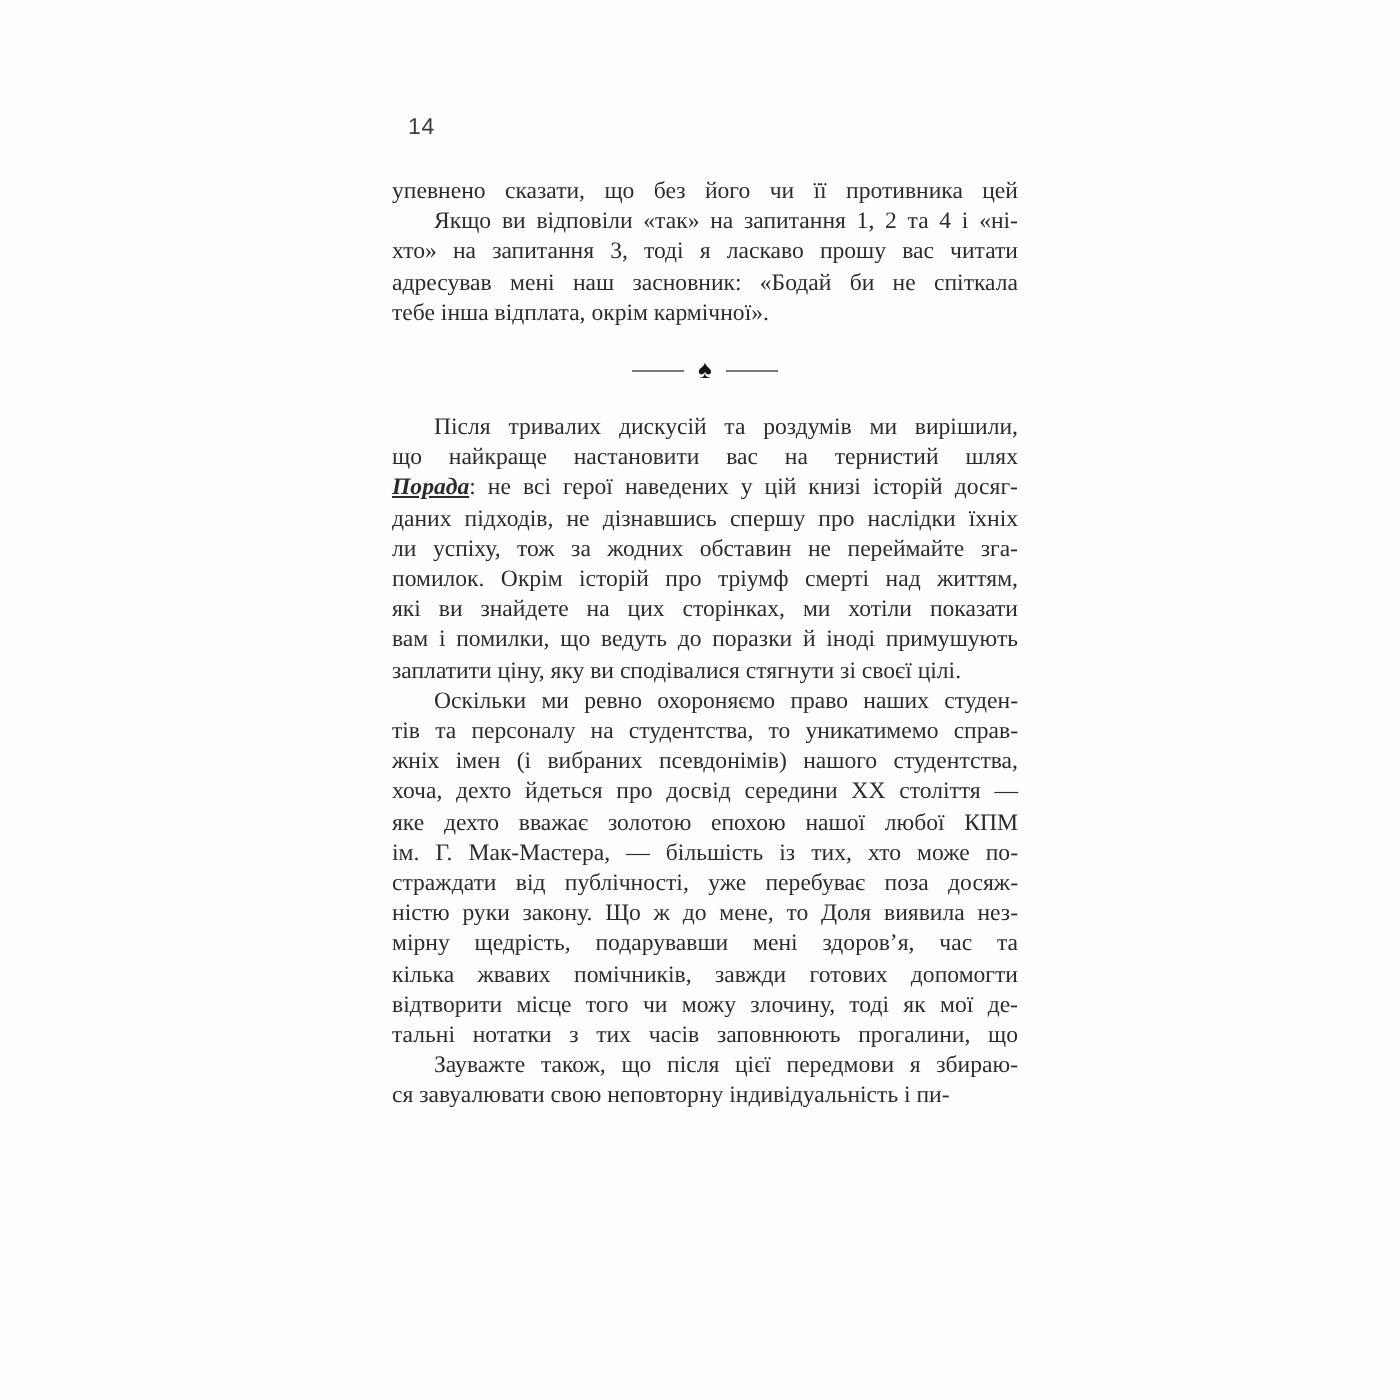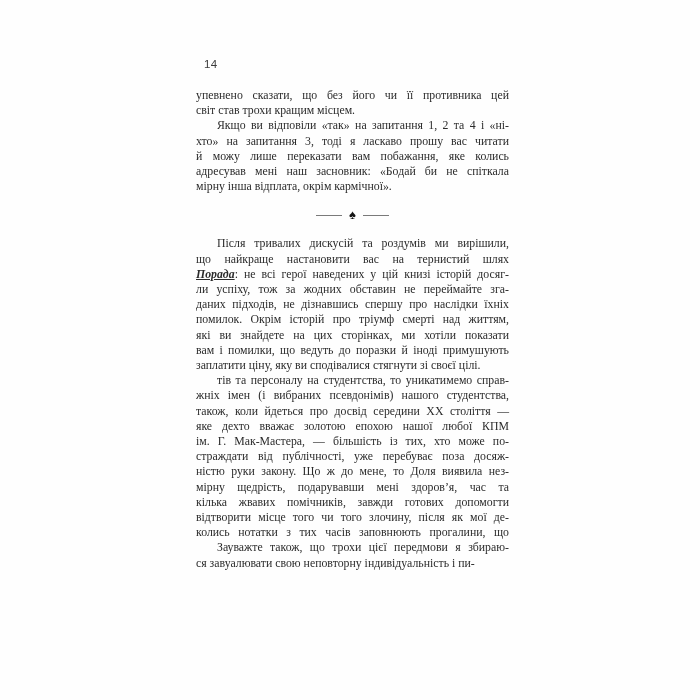--- a/index.html
+++ b/index.html
@@ -70,56 +70,55 @@
   }
 </style>
 </head>
 <body>
 
 <div class="page">
   <div class="folio">14</div>
   <div class="body-text">
       <div class="para">
         <div class="line">упевнено сказати, що без його чи її противника цей</div>
-        <div class="line last">світ став трохи кращим місцем.</div>
       </div>
       <div class="para indent">
         <div class="line">Якщо ви відповіли «так» на запитання 1, 2 та 4 і «ні-</div>
         <div class="line">хто» на запитання 3, тоді я ласкаво прошу вас читати</div>
-        <div class="line">й можу лише переказати вам побажання, яке колись</div>
         <div class="line">адресував мені наш засновник: «Бодай би не спіткала</div>
-        <div class="line last">мірну інша відплата, окрім кармічної».</div>
+        <div class="line last">тебе інша відплата, окрім кармічної».</div>
       </div>
       <div class="separator">
         <span class="sep-line"></span>
         <span class="spade">♠</span>
         <span class="sep-line"></span>
       </div>
       <div class="para indent">
         <div class="line">Після тривалих дискусій та роздумів ми вирішили,</div>
         <div class="line">що найкраще настановити вас на тернистий шлях</div>
         <div class="line"><span class="em">Порада</span>: не всі герої наведених у цій книзі історій досяг-</div>
+        <div class="line">даних підходів, не дізнавшись спершу про наслідки їхніх</div>
         <div class="line">ли успіху, тож за жодних обставин не переймайте зга-</div>
-        <div class="line">даних підходів, не дізнавшись спершу про наслідки їхніх</div>
         <div class="line">помилок. Окрім історій про тріумф смерті над життям,</div>
         <div class="line">які ви знайдете на цих сторінках, ми хотіли показати</div>
         <div class="line">вам і помилки, що ведуть до поразки й іноді примушують</div>
         <div class="line last">заплатити ціну, яку ви сподівалися стягнути зі своєї цілі.</div>
       </div>
       <div class="para indent">
+        <div class="line">Оскільки ми ревно охороняємо право наших студен-</div>
         <div class="line">тів та персоналу на студентства, то уникатимемо справ-</div>
         <div class="line">жніх імен (і вибраних псевдонімів) нашого студентства,</div>
-        <div class="line">також, коли йдеться про досвід середини XX століття —</div>
+        <div class="line">хоча, дехто йдеться про досвід середини XX століття —</div>
         <div class="line">яке дехто вважає золотою епохою нашої любої КПМ</div>
         <div class="line">ім. Г. Мак-Мастера, — більшість із тих, хто може по-</div>
         <div class="line">страждати від публічності, уже перебуває поза досяж-</div>
         <div class="line">ністю руки закону. Що ж до мене, то Доля виявила нез-</div>
         <div class="line">мірну щедрість, подарувавши мені здоров’я, час та</div>
         <div class="line">кілька жвавих помічників, завжди готових допомогти</div>
-        <div class="line">відтворити місце того чи того злочину, після як мої де-</div>
-        <div class="line">колись нотатки з тих часів заповнюють прогалини, що</div>
+        <div class="line">відтворити місце того чи можу злочину, тоді як мої де-</div>
+        <div class="line">тальні нотатки з тих часів заповнюють прогалини, що</div>
       </div>
       <div class="para indent">
-        <div class="line">Зауважте також, що трохи цієї передмови я збираю-</div>
+        <div class="line">Зауважте також, що після цієї передмови я збираю-</div>
         <div class="line last">ся завуалювати свою неповторну індивідуальність і пи-</div>
       </div>
     </div>
 </div>
 
 </body></html>

